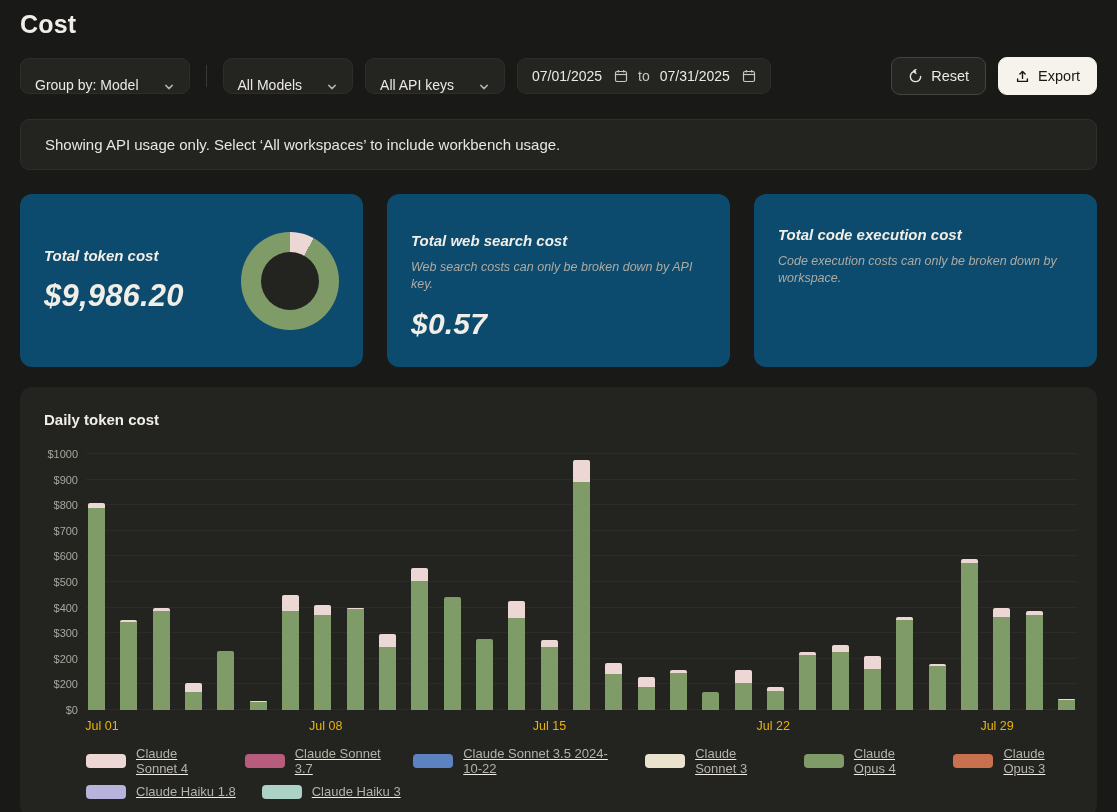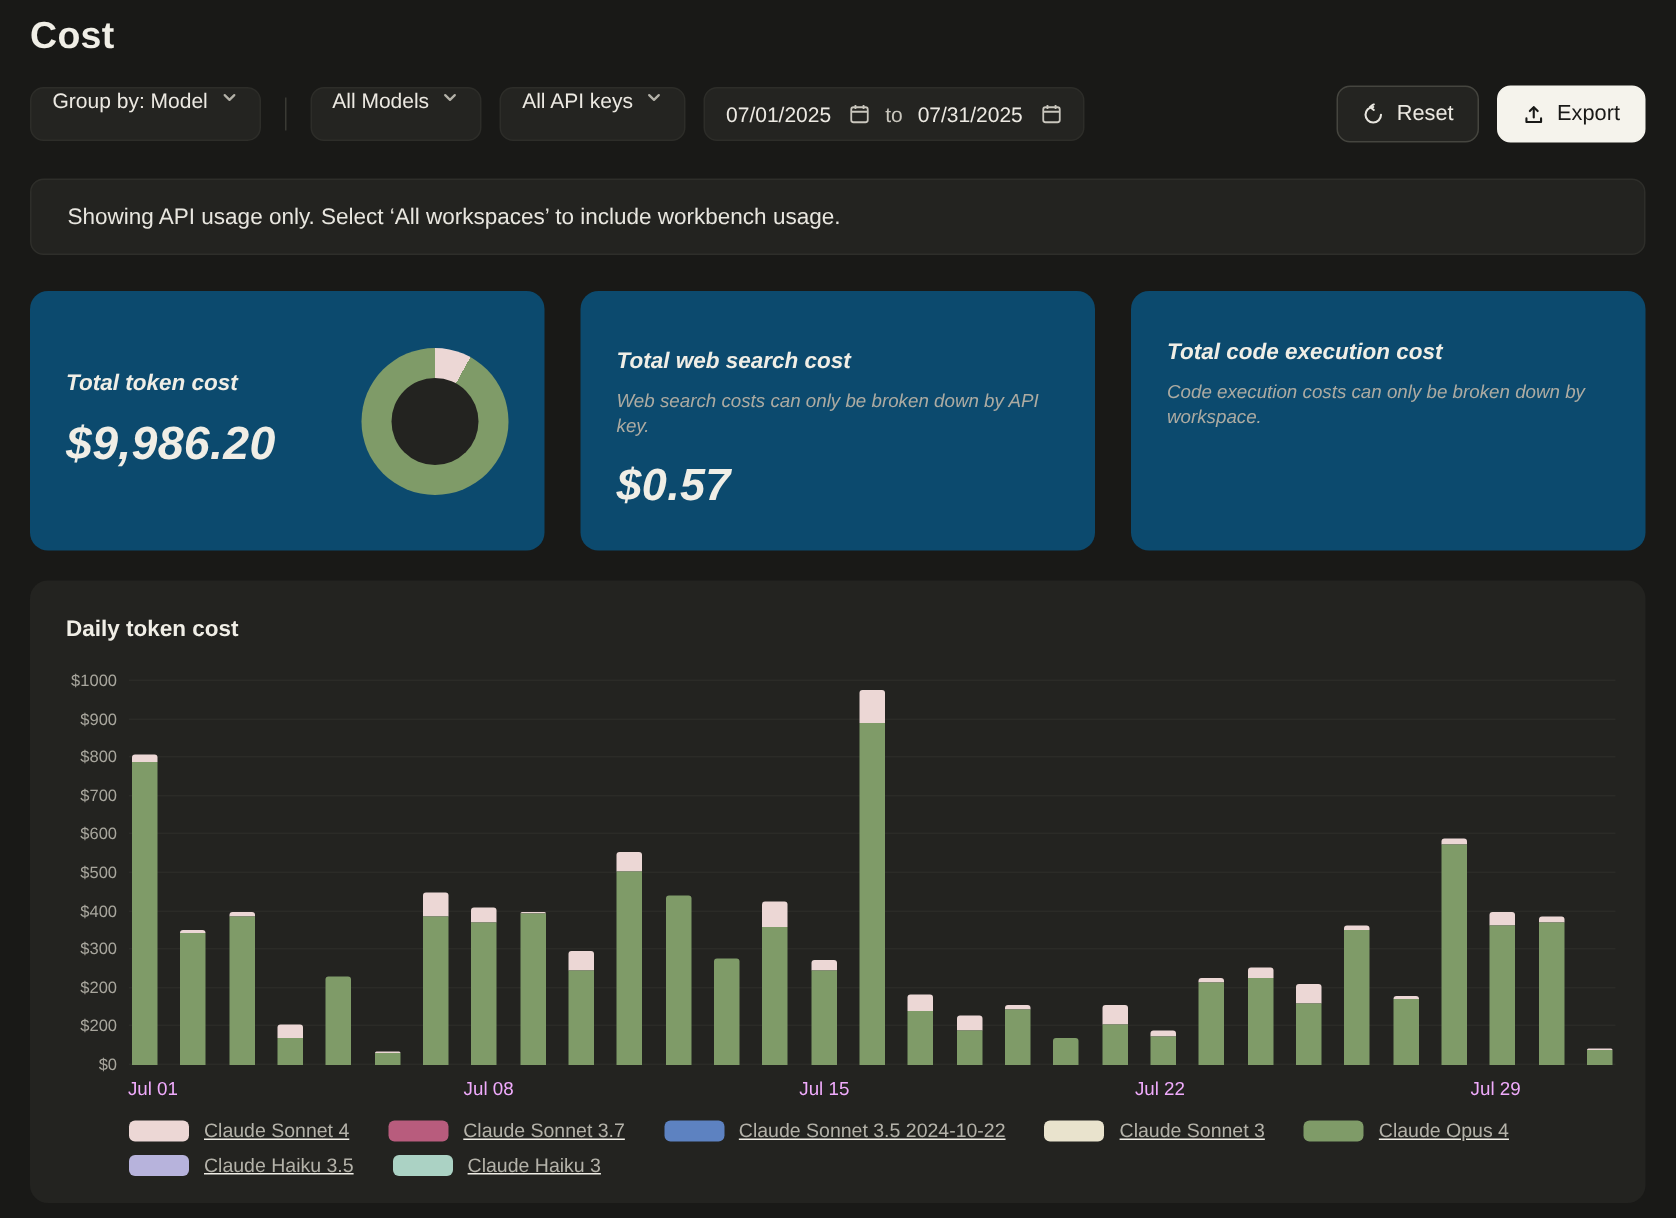--- a/index.html
+++ b/index.html
@@ -13,21 +13,21 @@
   .page { padding:8px 20px 20px 20px; }
 
   
   .page-title { font-size:25px; font-weight:700; letter-spacing:.2px; margin-top:2px; }
 
   
   .toolbar { display:flex; align-items:center; justify-content:space-between; margin-top:18px; }
   .toolbar-left { display:flex; align-items:center; gap:12px; }
   .toolbar-right { display:flex; align-items:center; gap:12px; }
   .pill {
-    display:flex; align-items:flex-start; gap:8px;
+    display:flex; align-items:flex-end; gap:24px;
     height:36px; padding:0 14px;
     background:#242421; border:1px solid #2d2d29; border-radius:9px;
     font-size:14px; color:#ece9e2; cursor:pointer; white-space:nowrap;
   }
   .vdivider { width:1px; height:22px; background:#3a3a34; margin:0 4px; }
   .date-range { display:flex; align-items:center; gap:10px; }
   .date-box { display:flex; align-items:center; gap:12px; }
   .to-label { color:#c9c6bd; font-size:14px; }
   .btn-reset {
     display:flex; align-items:center; gap:8px; height:38px; padding:0 16px;
@@ -76,21 +76,21 @@
   .bars {
     position:absolute; inset:0; display:flex; align-items:flex-end;
     justify-content:space-between; padding:0 2px;
   }
   .bar-col { width:17px; height:100%; display:flex; flex-direction:column; justify-content:flex-end; }
   .bar-seg { width:100%; }
   .bar-seg:first-child { border-radius:2px 2px 0 0; }
   .xaxis { position:relative; height:24px; margin-left:42px; }
   .xtick {
     position:absolute; top:9px; transform:translateX(-50%);
-    font-size:12.5px; color:#f0abfc; white-space:nowrap;
+    font-size:12.5px; color:#eab308; white-space:nowrap;
   }
 
   
   .legend { margin-left:42px; margin-top:12px; display:flex; flex-direction:column; gap:8px;text-decoration:underline; }
   .legend-row { display:flex; align-items:center; gap:26px; }
   .legend-item { display:flex; align-items:center; gap:10px; }
   .swatch { width:40px; height:14px; border-radius:4px; flex:none; }
   .legend-label { font-size:13px; color:#b4b2a9; }
 
   .icon { display:inline-flex; align-items:center; }
@@ -375,25 +375,29 @@
             <span class="legend-label">Claude Sonnet 3.5 2024-10-22</span>
           </div>
           <div class="legend-item">
             <span class="swatch" style="background: rgb(233, 227, 205);"></span>
             <span class="legend-label">Claude Sonnet 3</span>
           </div>
           <div class="legend-item">
             <span class="swatch" style="background: rgb(127, 155, 104);"></span>
             <span class="legend-label">Claude Opus 4</span>
           </div>
+          <div class="legend-item">
+            <span class="swatch" style="background: rgb(201, 112, 78);"></span>
+            <span class="legend-label">Claude Opus 3</span>
+          </div>
         </div>
         <div class="legend-row">
           <div class="legend-item">
             <span class="swatch" style="background: rgb(183, 179, 220);"></span>
-            <span class="legend-label">Claude Haiku 3.5</span>
+            <span class="legend-label">Claude Haiku 1.8</span>
           </div>
           <div class="legend-item">
             <span class="swatch" style="background: rgb(171, 210, 196);"></span>
             <span class="legend-label">Claude Haiku 3</span>
           </div>
         </div>
       </div>
   </div>
 
 </div>

